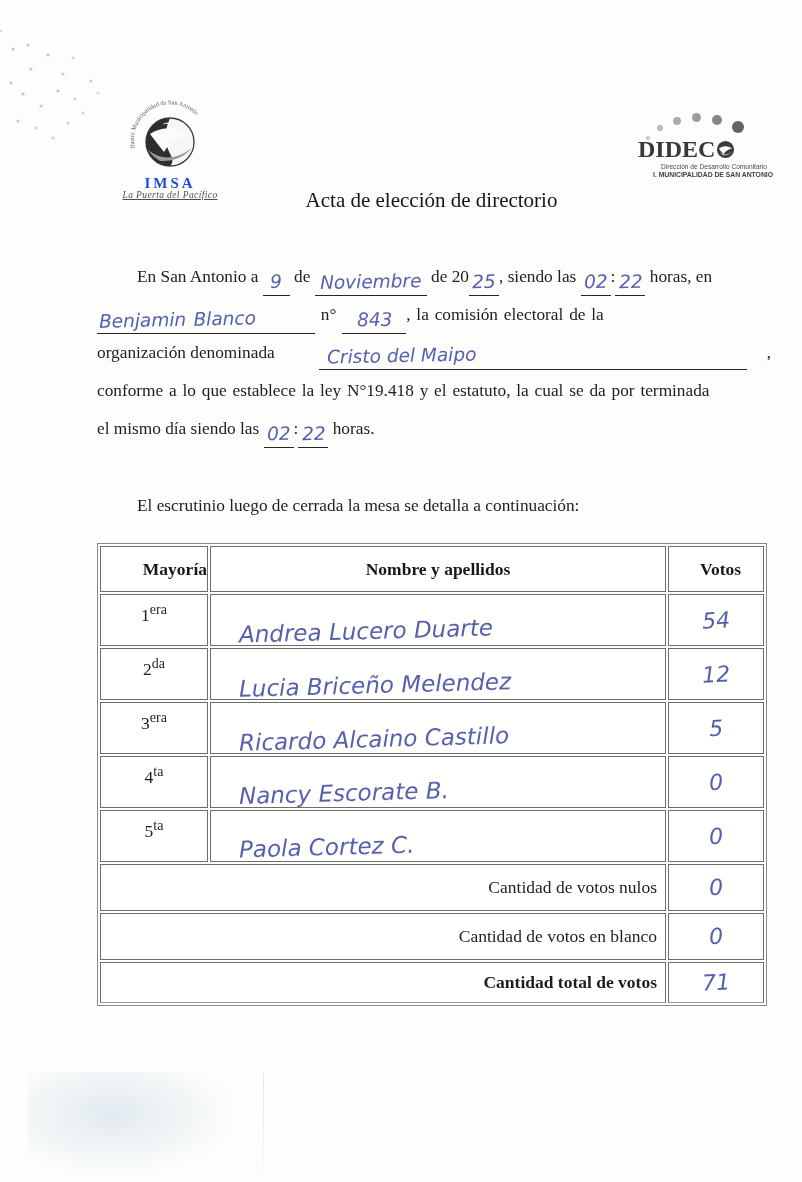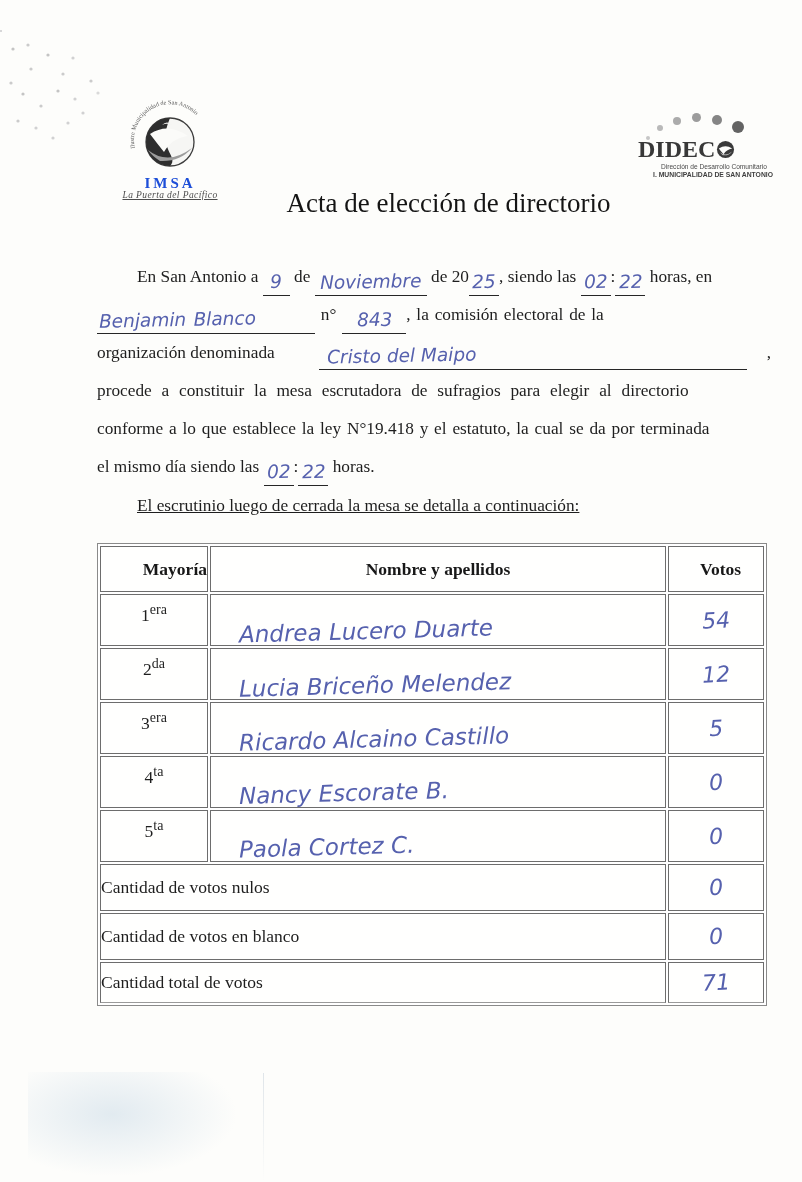--- a/index.html
+++ b/index.html
@@ -45,54 +45,54 @@
   .d4{left:62px; top:3px;  width:9px; height:9px; background:#9c9c9c;}
   .d5{left:82px; top:5px;  width:10px;height:10px;background:#858585;}
   .d6{left:102px;top:11px; width:12px;height:12px;background:#636363;}
   .dideco .word { position:absolute; left:8px; top:26px; display:flex; align-items:center; }
   .dideco .word .txt { font-family:Liberation Serif, serif; font-weight:bold; font-size:24px; letter-spacing:0px; color:#383838; }
   .dideco .globe { width:19px; height:19px; margin-left:1px; }
   .dideco .sub1 { position:absolute; left:14px; top:53px; width:140px; font-family:"Liberation Sans", sans-serif; font-size:6.6px; color:#4a4a4a; text-align:center; white-space:nowrap; }
   .dideco .sub2 { position:absolute; left:8px; top:61px; width:150px; font-family:"Liberation Sans", sans-serif; font-size:6.8px; font-weight:bold; color:#3f3f3f; text-align:center; white-space:nowrap; }
 
   
-  .title { position:absolute; left:114px; top:188px; width:669px; text-align:center; font-size:27px; color:#141414; }
+  .title { position:absolute; left:97px; top:188px; width:669px; text-align:center; font-size:21px; color:#141414; }
 
   .body-text { position:absolute; left:97px; top:258px; width:674px; font-size:17.3px; }
   .bline { height:38px; line-height:38px; white-space:nowrap; }
   .indent { padding-left:40px; }
   .flexline { display:flex; align-items:center; white-space:nowrap;gap:20px; }
   .ws1 { word-spacing:1.5px; }
   .ws2 { word-spacing:5.5px; }
 
   .blank { display:inline-block; border-bottom:1.4px solid #262626; height:27px; line-height:25px; vertical-align:-6px; text-align:center; }
   .b-day{width:27px;} .b-month{width:112px;} .b-year{width:30px;} .b-time{width:30px;}
   .b-place{width:218px; text-align:left; padding-left:2px;}
   .b-num{width:64px;}
   .b-org{flex:1; text-align:left; padding-left:8px; border-bottom:1.4px solid #262626; height:27px; line-height:25px; align-self:center; margin-top:6px;}
 
   .ink { font-family:"DejaVu Sans", sans-serif; font-style:italic; color:#5661ae; }
   .blank .ink, .b-org .ink { font-size:18.5px; display:inline-block; transform:rotate(-1.2deg); }
 
-  .intro { position:absolute; left:97px; top:496px; width:669px; font-size:17.3px; padding-left:40px;text-decoration:underline; }
+  .intro { position:absolute; left:97px; top:496px; width:669px; font-size:17.3px; padding-left:40px; }
 
   
   .tblwrap { position:absolute; left:97px; top:543px; width:670px; border:1px solid #8a8a8a; padding:0px; background:#fff; }
   table { width:100%; border-collapse:separate; border-spacing:2px; }
   th, td { border:1px solid #6d6d6d; background:#fffffe; }
   th { font-size:17.5px; font-weight:bold; height:46px; text-align:center; color:#181818; }
   .col-rank { width:108px;text-align:right; } .col-name { width:auto; } .col-votes { width:96px;padding-left:9px; }
   td.rank { height:52px; text-align:center; vertical-align:top; padding-top:7px; font-size:17.5px; }
   td.rank sup { font-size:14px; }
   td.name { vertical-align:bottom; padding:0 4px 1px 28px; }
   td.name .ink { font-size:23px; display:inline-block; transform:rotate(-1.6deg); white-space:nowrap; }
   td.votes { text-align:center; vertical-align:middle; }
   td.votes .ink { font-size:22px; display:inline-block; transform:rotate(-3deg); }
-  td.sumlabel { height:47px; text-align:left; vertical-align:middle; padding-right:8px; font-size:17.5px; }
-  tr.total td.sumlabel { font-weight:normal; height:41px; }
+  td.sumlabel { height:47px; text-align:right; vertical-align:middle; padding-right:8px; font-size:17.5px; }
+  tr.total td.sumlabel { font-weight:bold; height:41px; }
   tr.total td { border-bottom-color:#9a9a9a; }
 </style>
 </head>
 <body>
 
 <div class="page">
 
   <div class="speckles"></div>
   <div class="smudge"></div>
   <div class="fold-line"></div>
@@ -148,21 +148,20 @@
     </div>
     <div class="bline ws1">
       <span class="blank b-place"><span class="ink">Benjamin Blanco</span></span>
       <span>n°</span>
       <span class="blank b-num"><span class="ink">843</span></span><span>, la comisión electoral de la</span>
     </div>
     <div class="bline flexline">
       <span>organización denominada</span>&nbsp;
       <span class="b-org"><span class="ink">Cristo del Maipo</span></span><span>,</span>
     </div>
-    <div class="bline ws2">procede a constituir la mesa escrutadora de sufragios para elegir al directorio</div>
     <div class="bline ws1">conforme a lo que establece la ley N°19.418 y el estatuto, la cual se da por terminada</div>
     <div class="bline">
       <span>el mismo día siendo las</span>
       <span class="blank b-time"><span class="ink">02</span></span><span>:</span><span class="blank b-time"><span class="ink">22</span></span>
       <span>horas.</span>
     </div>
   </div>
 
   <div class="intro">El escrutinio luego de cerrada la mesa se detalla a continuación:</div>
 

